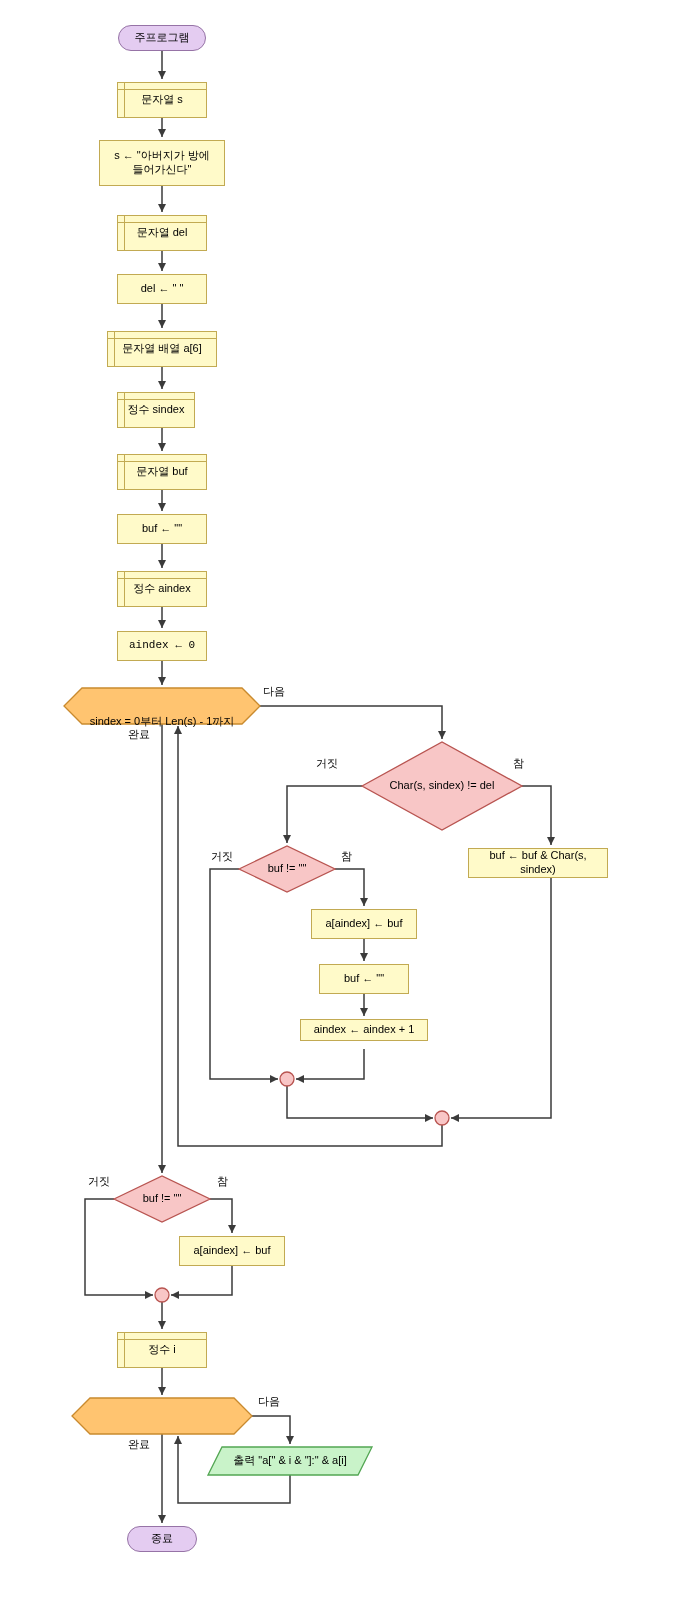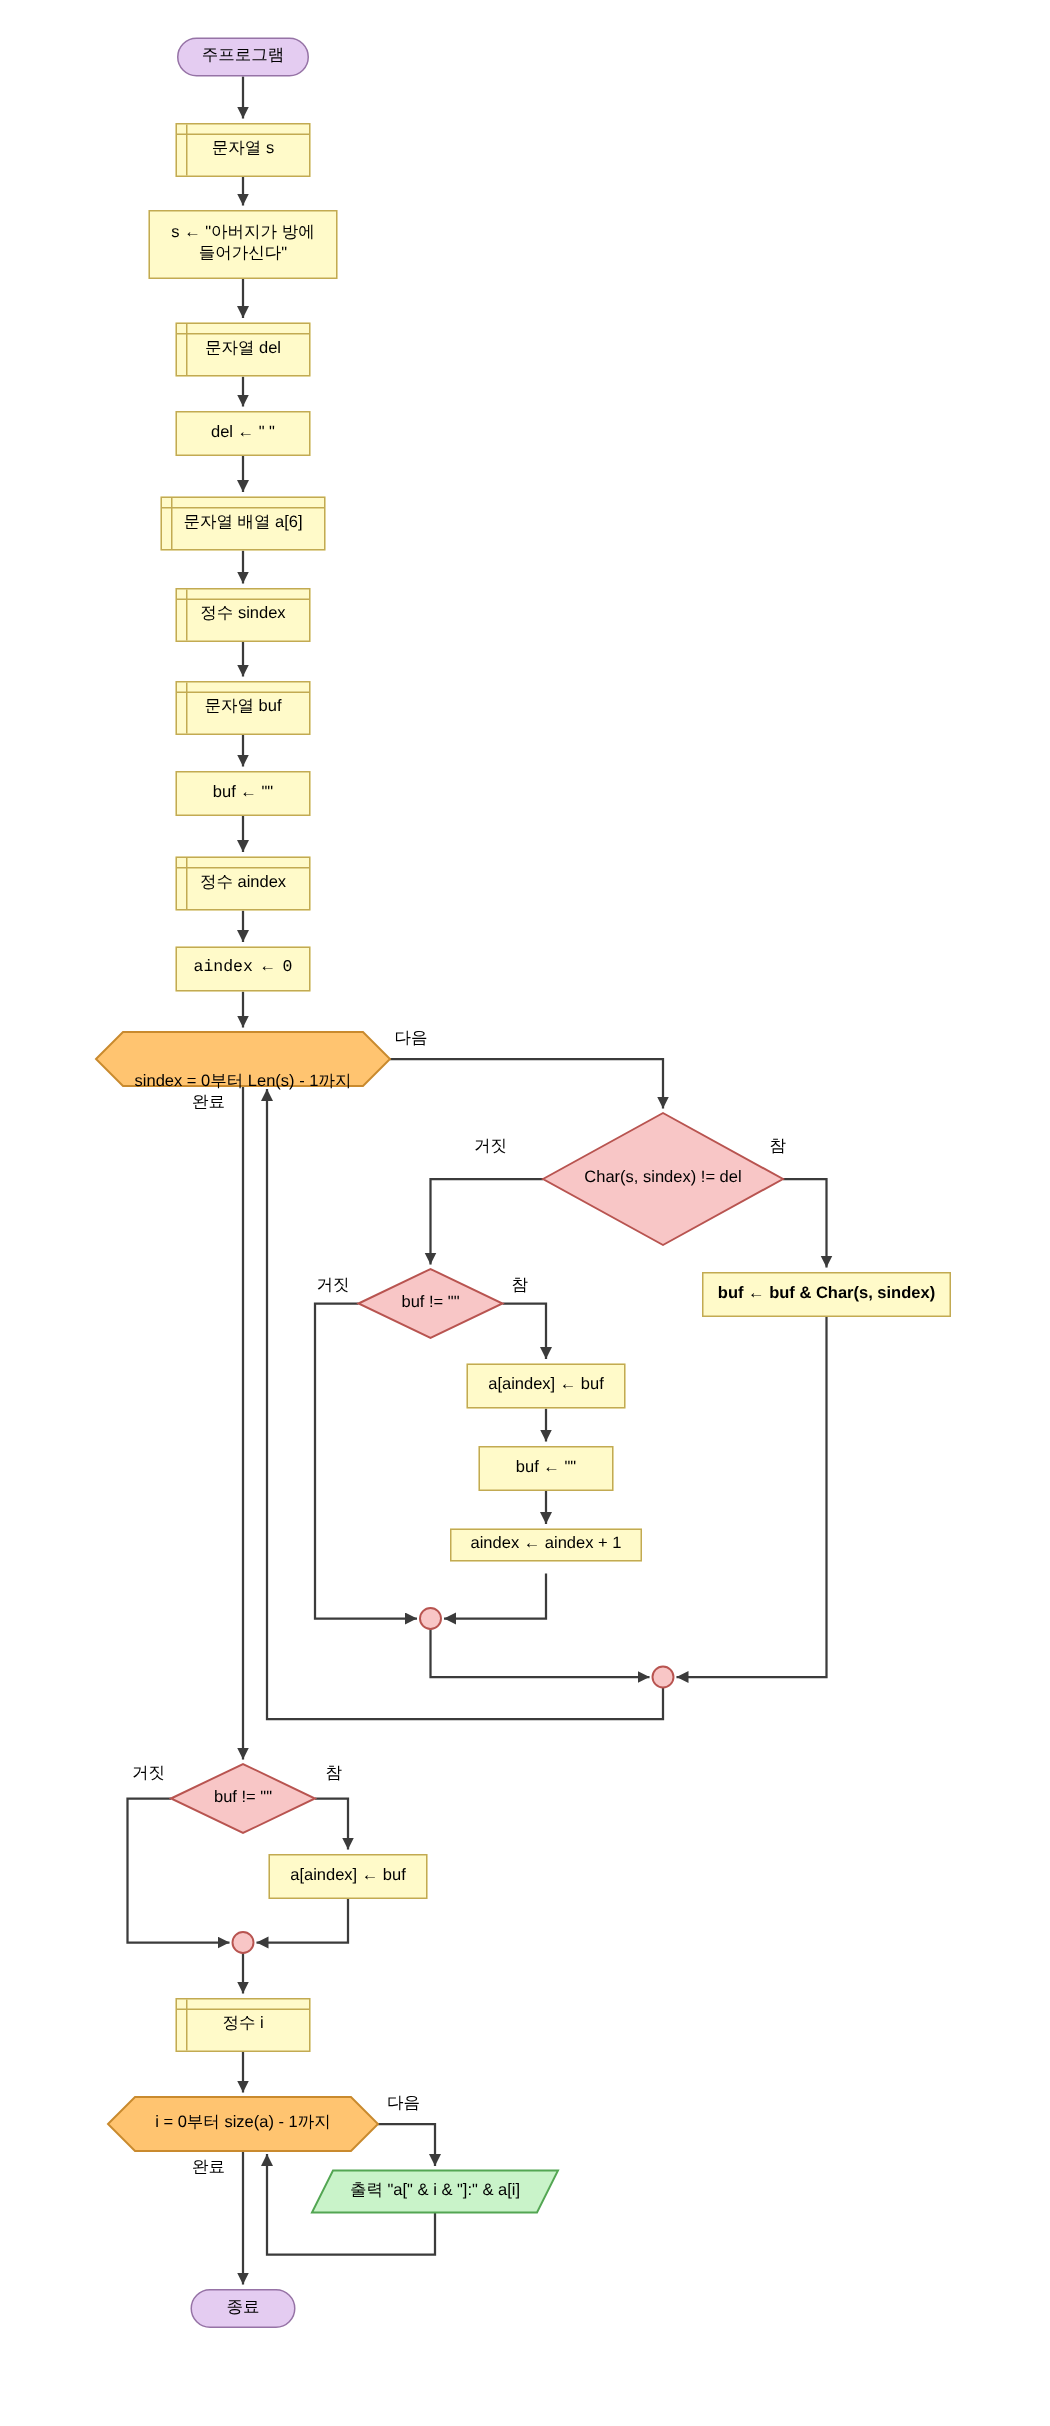--- a/index.html
+++ b/index.html
@@ -96,49 +96,48 @@
     <span>s ← "아버지가 방에</span>
     <span>들어가신다"</span>
   </div>
 
   <div class="node decl" style="left:117px; top:199px; width:90px; height:36px;">문자열 del</div>
 
   <div class="node proc" style="left:117px; top:258px; width:90px; height:30px;">del ← " "</div>
 
   <div class="node decl" style="left:107px; top:315px; width:110px; height:36px;">문자열 배열 a[6]</div>
 
-  <div class="node decl" style="left:117px; top:376px; width:90px; height:36px;">정수 sindex</div>
+  <div class="node decl" style="left:117px; top:376px; width:78px; height:36px;">정수 sindex</div>
 
   <div class="node decl" style="left:117px; top:438px; width:90px; height:36px;">문자열 buf</div>
 
   <div class="node proc" style="left:117px; top:498px; width:90px; height:30px;">buf ← ""</div>
 
   <div class="node decl" style="left:117px; top:555px; width:90px; height:36px;">정수 aindex</div>
 
   <div class="node proc" style="left:117px; top:615px; width:90px; height:30px;font-family:Liberation Mono, monospace;">aindex ← 0</div>
 
-  <div class="node proc" style="left:468px; top:832px; width:166px; height:30px;font-weight:bold;">buf ← buf &amp; Char(s, sindex)</div>
+  <div class="node proc" style="left:468px; top:832px; width:140px; height:30px;">buf ← buf &amp; Char(s, sindex)</div>
 
   <div class="node proc" style="left:311px; top:893px; width:106px; height:30px;">a[aindex] ← buf</div>
 
   <div class="node proc" style="left:319px; top:948px; width:90px; height:30px;">buf ← ""</div>
 
   <div class="node proc" style="left:300px; top:1003px; width:128px; height:22px;">aindex ← aindex + 1</div>
 
   <div class="node proc" style="left:179px; top:1220px; width:106px; height:30px;">a[aindex] ← buf</div>
 
   <div class="node decl" style="left:117px; top:1316px; width:90px; height:36px;">정수 i</div>
 
   <div class="node pill" style="left:127px; top:1510px; width:70px; height:26px;">종료</div>
 
   <div class="shape-label" style="left:64px; top:688px; width:196px; height:36px;">sindex = 0부터 Len(s) - 1까지</div>
   <div class="shape-label" style="left:362px; top:726px; width:160px; height:88px;">Char(s, sindex) != del</div>
   <div class="shape-label" style="left:239px; top:830px; width:96px; height:46px;">buf != ""</div>
   <div class="shape-label" style="left:114px; top:1160px; width:96px; height:46px;">buf != ""</div>
-  <div class="shape-label" style="left:72px; top:1382px; width:180px; height:36px;">i = 0부터 size(a) - 1까지</div>
   <div class="shape-label" style="left:208px; top:1431px; width:164px; height:28px;">출력 "a[" &amp; i &amp; "]:" &amp; a[i]</div>
 
   <div class="edge-label" style="left:263px; top:668px;">다음</div>
   <div class="edge-label" style="left:128px; top:711px;">완료</div>
   <div class="edge-label" style="left:316px; top:740px;">거짓</div>
   <div class="edge-label" style="left:513px; top:740px;">참</div>
   <div class="edge-label" style="left:211px; top:833px;">거짓</div>
   <div class="edge-label" style="left:341px; top:833px;">참</div>
   <div class="edge-label" style="left:88px; top:1158px;">거짓</div>
   <div class="edge-label" style="left:217px; top:1158px;">참</div>

